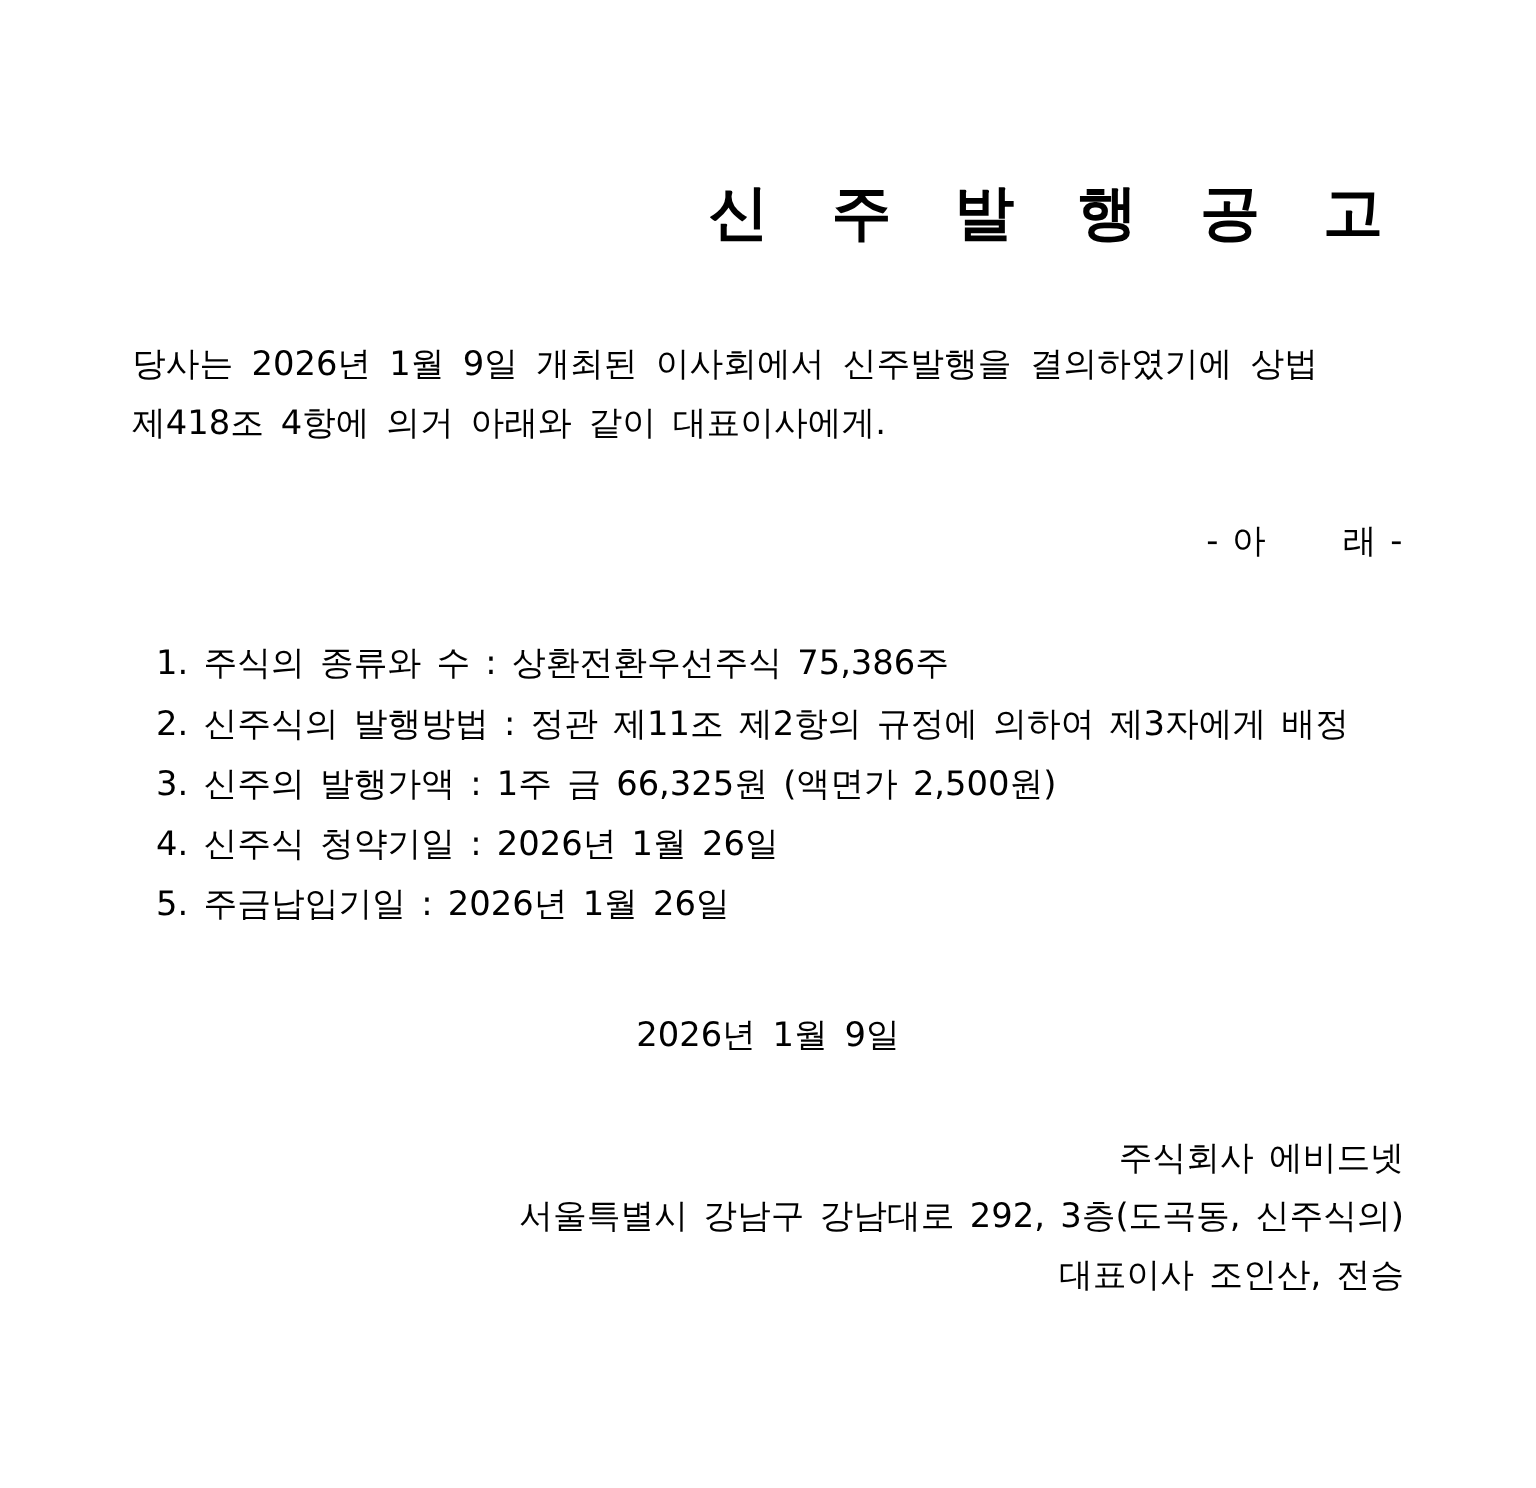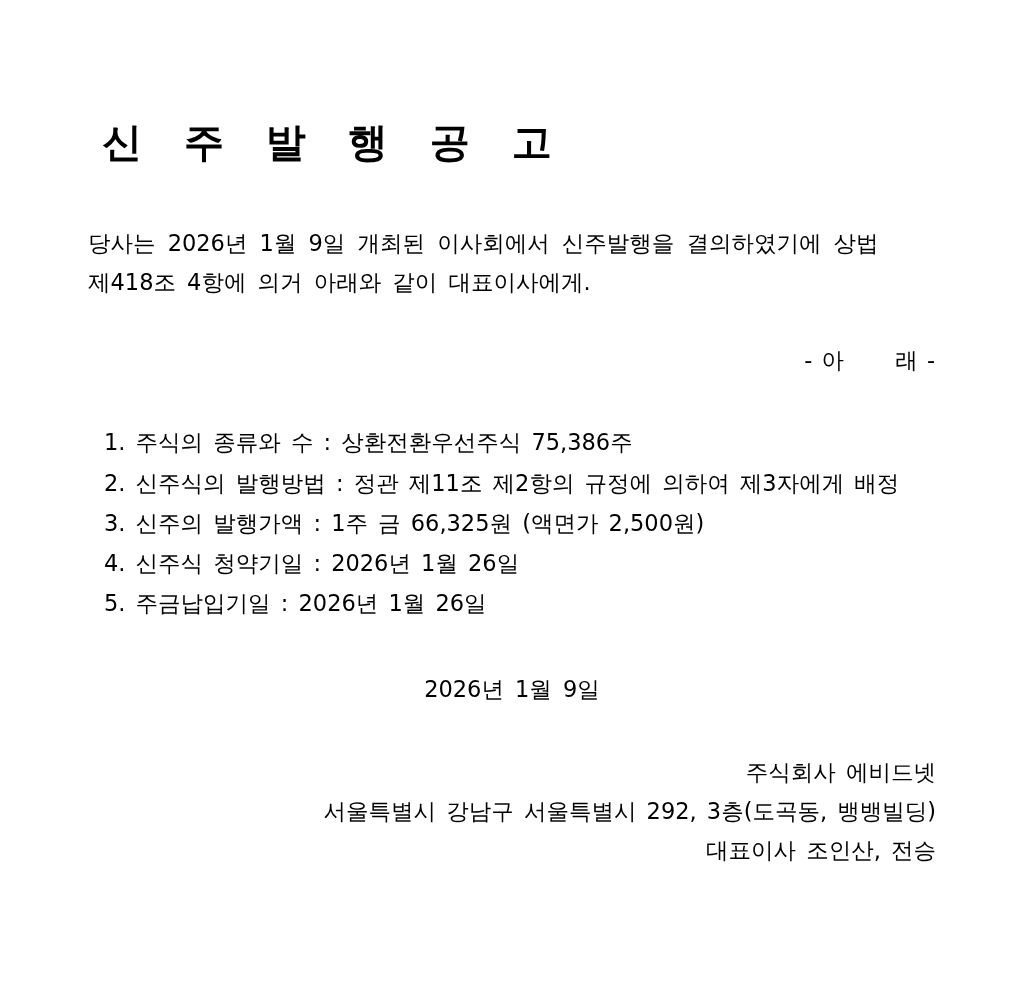--- a/index.html
+++ b/index.html
@@ -15,21 +15,21 @@
     position: relative;
     overflow: hidden;
   }
   .page {
     box-sizing: border-box;
     width: 1024px;
     height: 992px;
     padding: 118px 88px 0 88px;
   }
   .doc-title {
-    text-align: left;
+    text-align: right;
     font-size: 40px;
     font-weight: bold;
     letter-spacing: 14px;
     text-indent: 14px;
     margin: 0 0 58px 0;
     line-height: 1.2;
   }
   .intro {
     font-size: 22.5px;
     line-height: 1.72;
@@ -105,17 +105,17 @@
     <li>2. 신주식의 발행방법 : 정관 제11조 제2항의 규정에 의하여 제3자에게 배정</li>
     <li>3. 신주의 발행가액 : 1주 금 66,325원 (액면가 2,500원)</li>
     <li>4. 신주식 청약기일 : 2026년 1월 26일</li>
     <li>5. 주금납입기일 : 2026년 1월 26일</li>
   </ul>
 
   <div class="date-line">2026년 1월 9일</div>
 
   <div class="signature">
     <div>주식회사 에비드넷</div>
-    <div>서울특별시 강남구 서울특별시 292, 3층(도곡동, 뱅뱅빌딩)</div>
+    <div>서울특별시 강남구 강남대로 292, 3층(도곡동, 신주식의)</div>
     <div>대표이사 조인산, 전승</div>
   </div>
 
 </div>
 
 </body></html>

